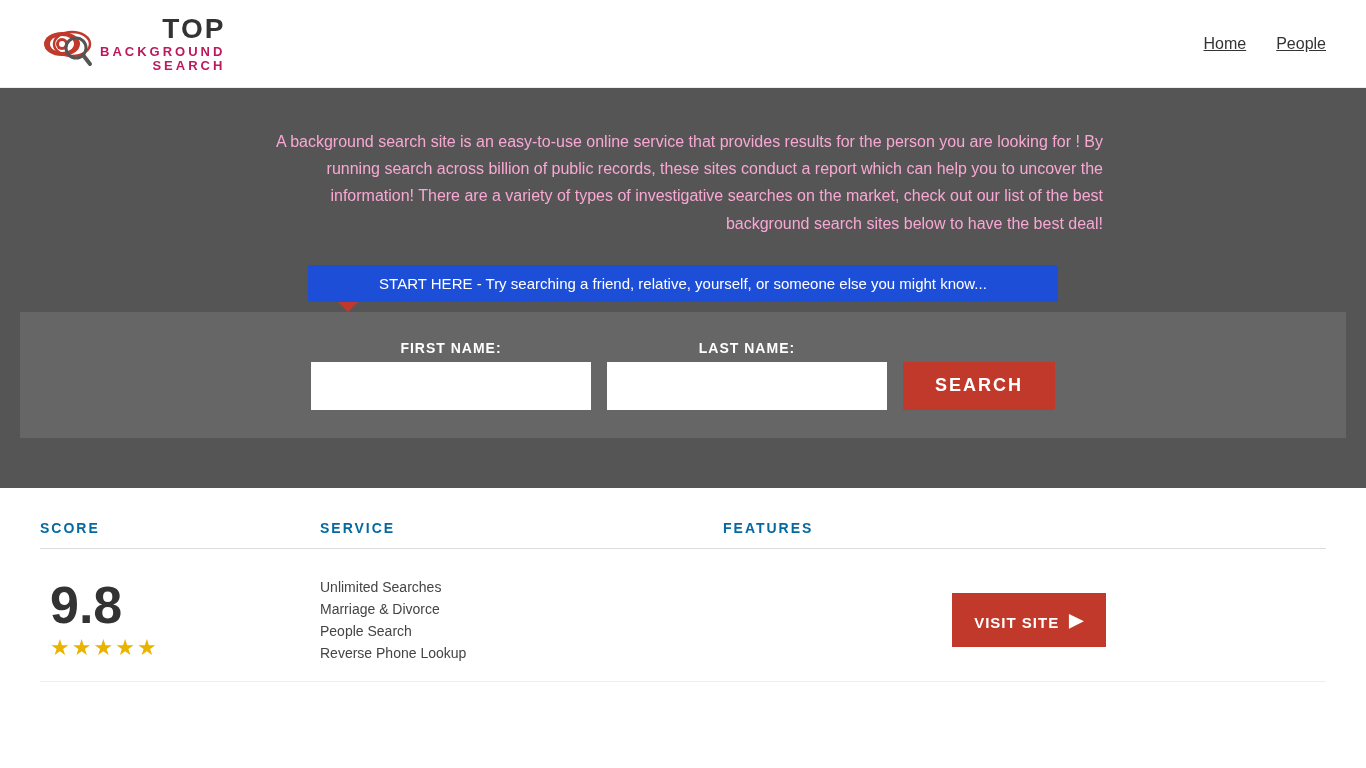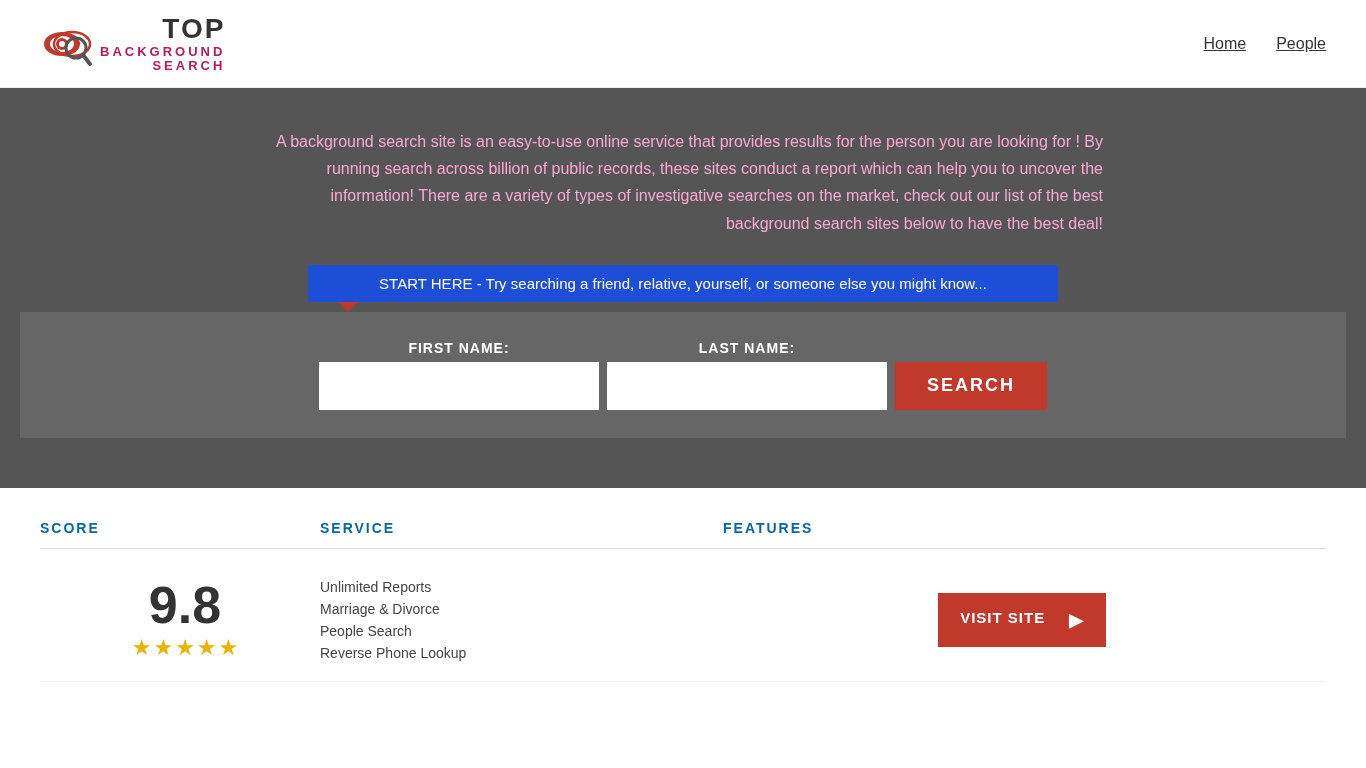--- a/index.html
+++ b/index.html
@@ -98,21 +98,21 @@
 
     .search-form-area {
       background: #666;
       padding: 28px 20px;
       max-width: 100%;
     }
     .search-form {
       display: flex;
       align-items: flex-end;
       justify-content: center;
-      gap: 8px;
+      gap: 16px;
     }
     .search-field {
       display: flex;
       flex-direction: column;
       gap: 6px;
     }
     .search-field label {
       font-size: 14px;
       color: #fff;
       font-weight: bold;
@@ -162,21 +162,21 @@
       display: grid;
       grid-template-columns: 280px 1fr 1fr 200px;
       align-items: center;
       padding: 20px 0;
       border-bottom: 1px solid #eee;
     }
 
     .score-cell {
       display: flex;
       flex-direction: column;
-      align-items: center;
+      align-items: flex-start;
       gap: 4px;
       padding-left: 10px;
     }
     .score-number {
       font-size: 52px;
       font-weight: 900;
       color: #333;
       line-height: 1;
     }
     .stars {
@@ -217,22 +217,22 @@
     .visit-btn {
       background: #c0392b;
       color: #fff;
       border: none;
       padding: 16px 22px;
       font-size: 15px;
       font-weight: bold;
       letter-spacing: 1px;
       cursor: pointer;
       display: flex;
-      align-items: flex-start;
-      gap: 24px;
+      align-items: flex-end;
+      gap: 10px;
       text-transform: uppercase;
     }
     .visit-btn .arrow {
       font-size: 18px;
       font-weight: bold;
     }
 
     
     .ic-logo {
       display: flex;
@@ -324,21 +324,21 @@
       <div class="score-number">9.8</div>
       <div class="stars">
         <span class="star">★</span>
         <span class="star">★</span>
         <span class="star">★</span>
         <span class="star">★</span>
         <span class="star-half">★</span>
       </div>
     </div>
     <div class="features-cell">
-      <span>Unlimited Reports</span>
+      <span>Unlimited Searches</span>
       <span>Marriage &amp; Divorce</span>
       <span>People Search</span>
       <span>Reverse Phone Lookup</span>
     </div>
     <div class="visit-cell">
       <button class="visit-btn">
         <span>VISIT SITE</span>
         <span class="arrow">▶</span>
       </button>
     </div>

